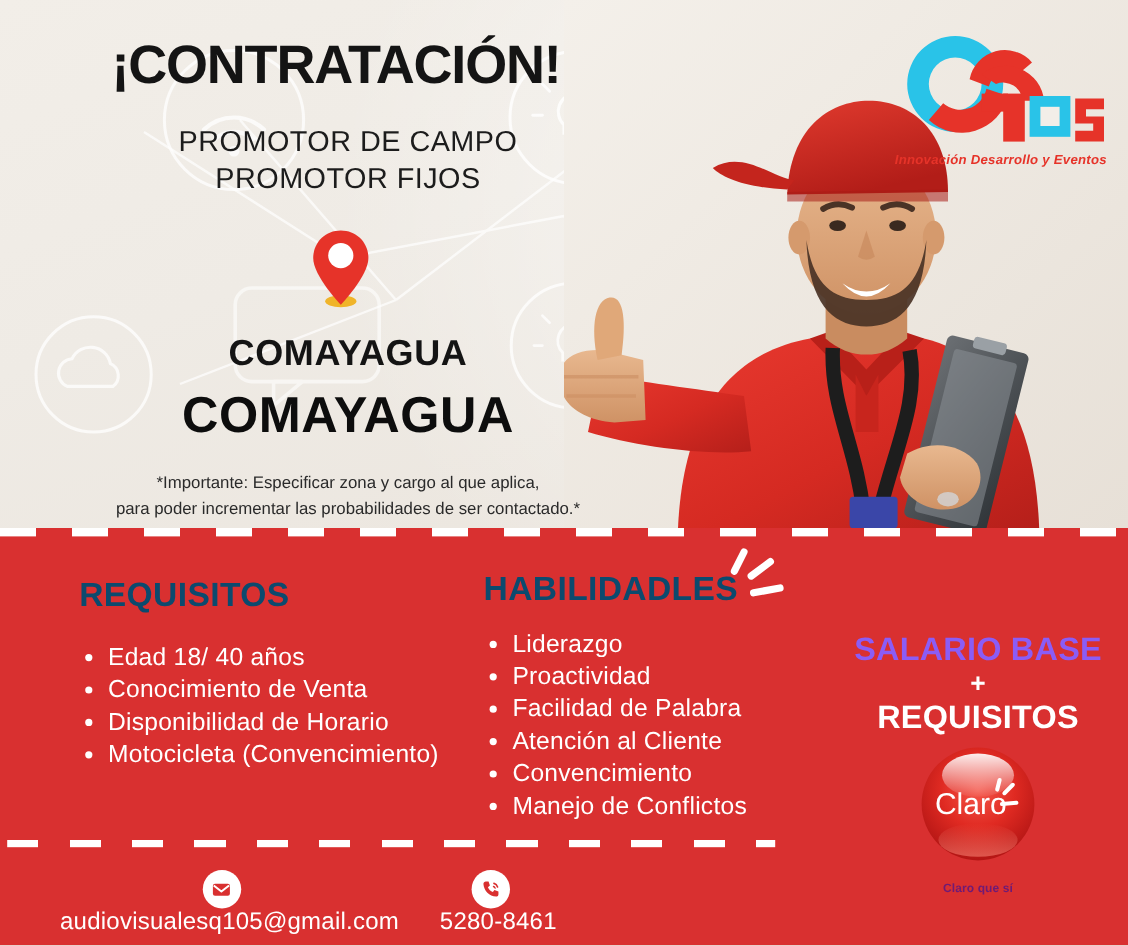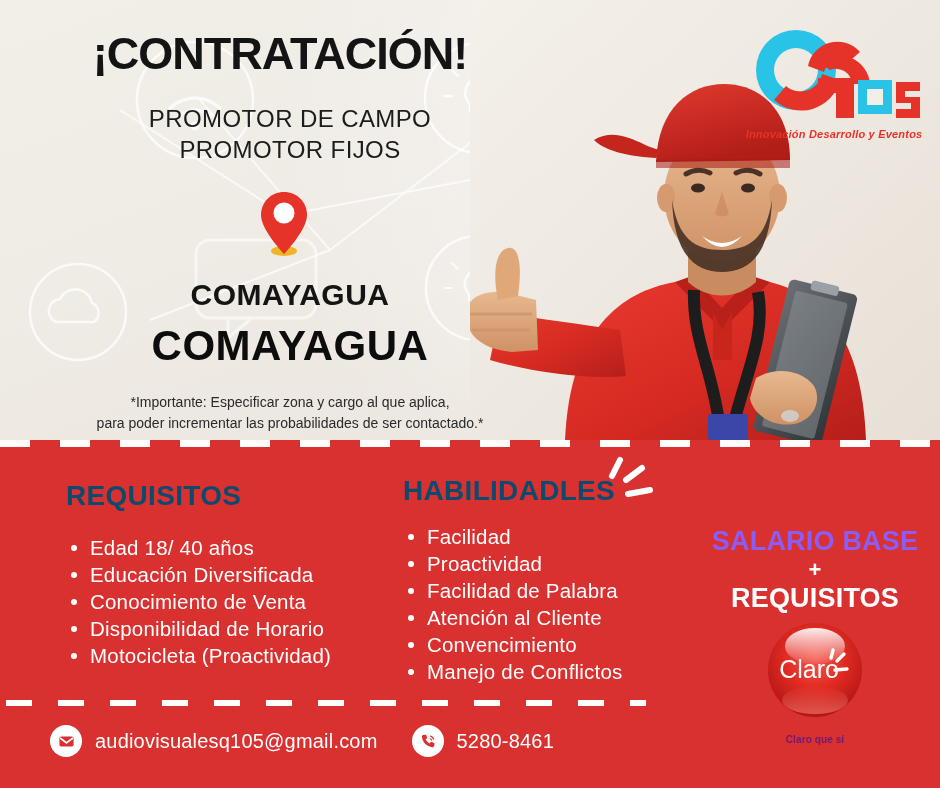--- a/index.html
+++ b/index.html
@@ -71,21 +71,21 @@
   .salary{position:absolute;left:690px;top:526px;width:250px;text-align:center;}
   .salary .l1{font-size:27px;font-weight:bold;color:#8b5cf6;letter-spacing:.2px;}
   .salary .plus{font-size:22px;font-weight:bold;color:#fff;line-height:1.1;margin:1px 0;}
   .salary .l2{font-size:27px;font-weight:bold;color:#fff;letter-spacing:.2px;}
   .claro-wrap{position:absolute;left:690px;top:620px;width:250px;text-align:center;}
   .claro-ball{display:inline-block;width:100px;height:100px;}
   .claro-slogan{font-size:10px;font-weight:bold;color:#701a75;margin-top:10px;letter-spacing:.1px;}
 
   
   .footer{position:absolute;left:50px;top:725px;display:flex;align-items:center;}
-  .f-item{display:flex;align-items:center;margin-right:34px;}
+  .f-item{display:flex;align-items:center;margin-right:34px;flex-direction:column;}
   .f-ico{width:32px;height:32px;border-radius:50%;background:#fff;display:flex;
     align-items:center;justify-content:center;margin-right:13px;flex:0 0 auto;}
   .f-txt{color:#fff;font-size:20px;letter-spacing:.2px;}
 </style>
 </head>
 <body>
 
 <div class="poster">
 
   <div class="top">
@@ -276,31 +276,30 @@
   </div>
 
   <div class="red"></div>
   <div class="dash-top"></div>
   <div class="dash-mid"></div>
 
   <div class="c-req">
     <div class="col-title">REQUISITOS</div>
     <ul class="bullets">
       <li>Edad  18/ 40 años</li>
-      <li>Educación Diversificada</li>
       <li>Conocimiento de Venta</li>
       <li>Disponibilidad de Horario</li>
-      <li>Motocicleta (Proactividad)</li>
+      <li>Motocicleta (Convencimiento)</li>
     </ul>
   </div>
 
   <div class="c-hab">
     <div class="col-title">HABILIDADLES</div>
     <ul class="bullets">
-      <li>Facilidad</li>
+      <li>Liderazgo</li>
       <li>Proactividad</li>
       <li>Facilidad de Palabra</li>
       <li>Atención al Cliente</li>
       <li>Convencimiento</li>
       <li>Manejo de Conflictos</li>
     </ul>
   </div>
 
   <svg class="sparkle" viewBox="0 0 60 50">
     <g stroke="#ffffff" stroke-width="6" stroke-linecap="round">

